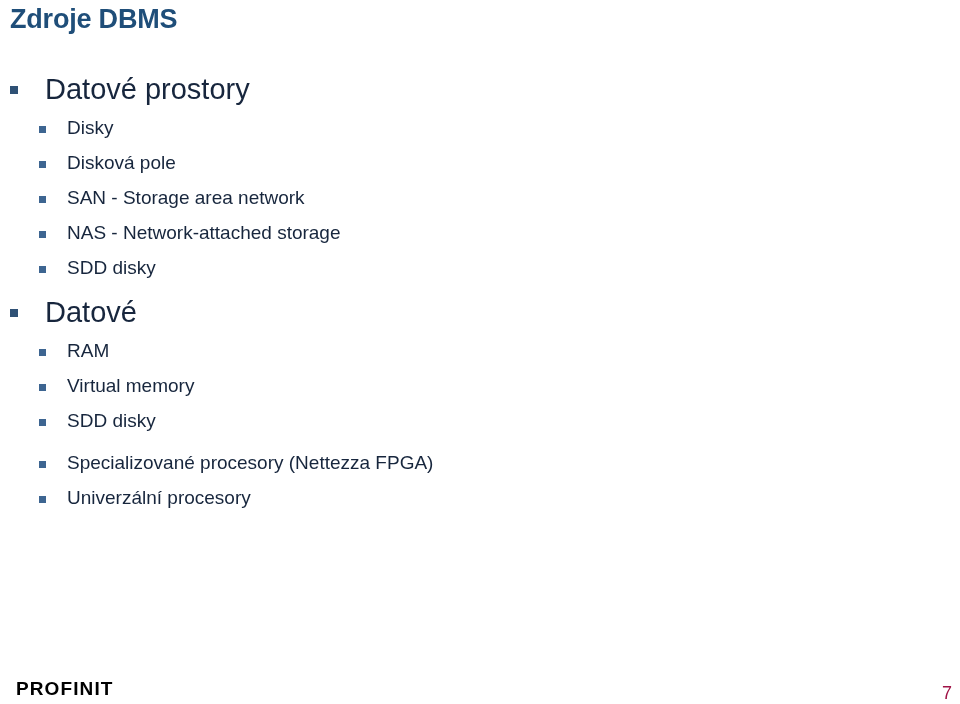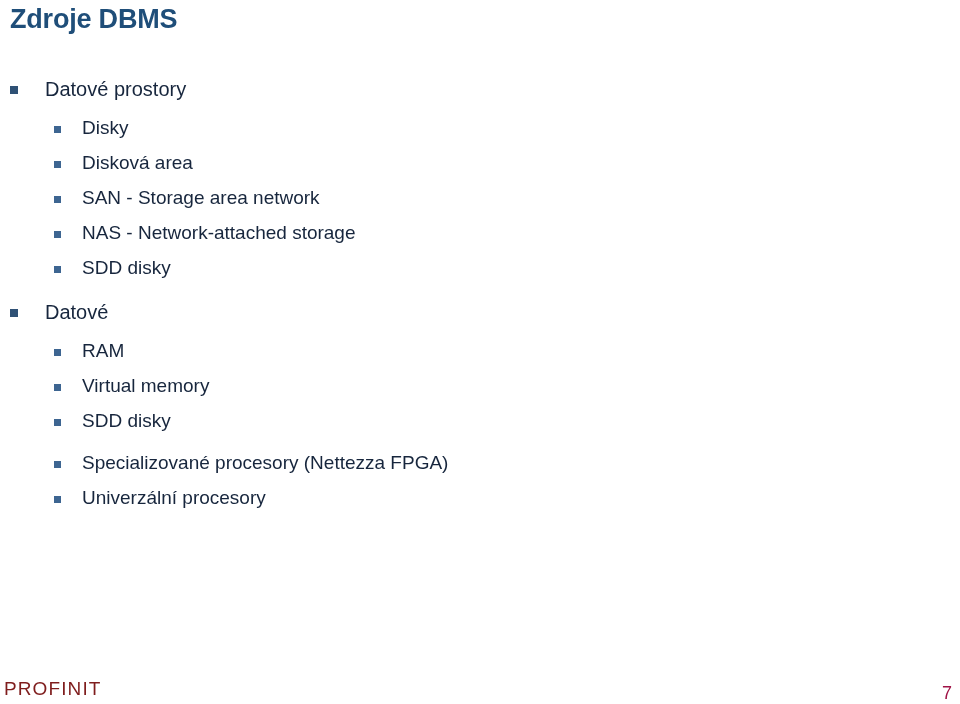--- a/index.html
+++ b/index.html
@@ -57,29 +57,29 @@
   }
   .lvl1 .marker {
     width: 8px;
     height: 8px;
     background: #2f5175;
     margin-top: 12px;
     margin-right: 27px;
     flex: 0 0 auto;
   }
   .lvl1 .label {
-    font-size: 20px;
+    font-size: 29px;
     line-height: 30px;
     color: #17263d;
   }
 
   
   .lvl2 {
     height: 35px;
-    padding-left: 54px;
+    padding-left: 39px;
   }
   .lvl2 .marker {
     width: 7px;
     height: 7px;
     background: #3d6591;
     margin-top: 11px;
     margin-right: 21px;
     flex: 0 0 auto;
   }
   .lvl2 .label {
@@ -89,26 +89,26 @@
   }
 
   
   .group-gap {
     height: 7px;
   }
 
   
   .logo {
     position: absolute;
-    left: 4px;
+    left: 16px;
     top: 678px;
     font-size: 19px;
     letter-spacing: 1.1px;
-    color: #7f1d1d;
-    font-weight: normal;
+    color: #000000;
+    font-weight: bold;
     line-height: 22px;
     white-space: nowrap;
   }
 
   .page-number {
     position: absolute;
     right: 8px;
     top: 682px;
     font-size: 18px;
     color: #a01346;
@@ -127,21 +127,21 @@
     <div class="bullet-row lvl1">
       <span class="marker"></span>
       <span class="label">Datové prostory</span>
     </div>
     <div class="bullet-row lvl2">
       <span class="marker"></span>
       <span class="label">Disky</span>
     </div>
     <div class="bullet-row lvl2">
       <span class="marker"></span>
-      <span class="label">Disková area</span>
+      <span class="label">Disková pole</span>
     </div>
     <div class="bullet-row lvl2">
       <span class="marker"></span>
       <span class="label">SAN - Storage area network</span>
     </div>
     <div class="bullet-row lvl2">
       <span class="marker"></span>
       <span class="label">NAS - Network-attached storage</span>
     </div>
     <div class="bullet-row lvl2">

